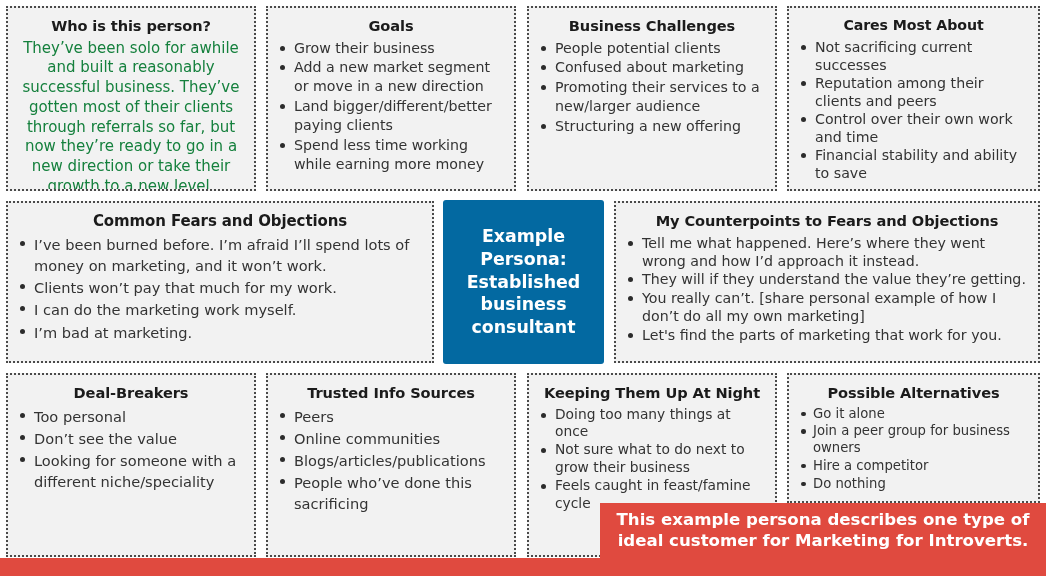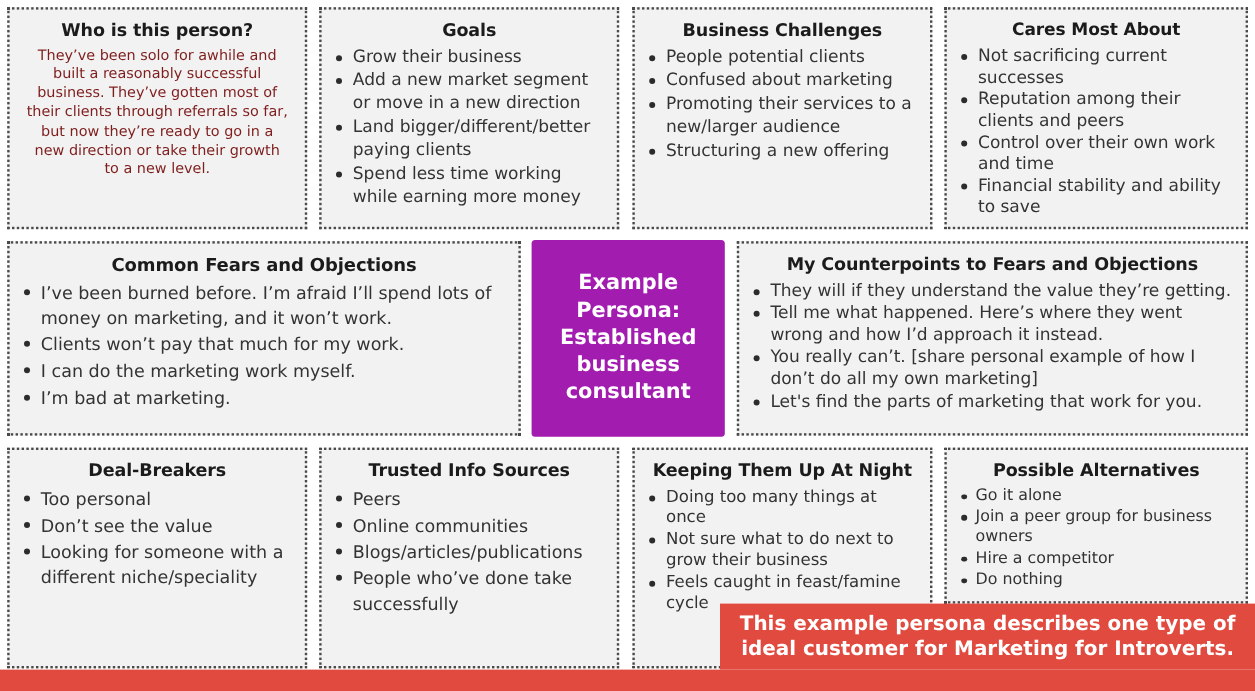--- a/index.html
+++ b/index.html
@@ -34,22 +34,22 @@
   .card-title {
     font-size: 14.6px;
     font-weight: bold;
     color: #1b1b1b;
     text-align: center;
     line-height: 1.2;
     margin: 2px 0 4px 0;
     letter-spacing: -0.1px;
   }
   .card-para {
-    font-size: 12px;
-    color: #7f1d1d;
+    font-size: 15px;
+    color: #15803d;
     text-align: center;
     line-height: 1.32;
     margin: 0;
   }
   ul.bullets {
     list-style: none;
     margin: 0;
     padding: 0;
   }
   ul.bullets li {
@@ -90,21 +90,21 @@
   #card-goals    { left: 266px; top: 6px;   width: 250px; height: 185px; }
   #card-chall    { left: 527px; top: 6px;   width: 250px; height: 185px; }
   #card-cares    { left: 787px; top: 6px;   width: 253px; height: 185px; }
 
   #card-who .card-para { padding: 0 4px; }
   #card-cares .card-title { font-size: 14.2px; }
 
   
   #card-fears    { left: 6px;   top: 201px; width: 428px; height: 162px; }
   #persona-core  { position: absolute; left: 443px; top: 200px; width: 161px; height: 164px;
-                   background: #a21caf; border-radius: 3px;
+                   background: #0369a1; border-radius: 3px;
                    display: flex; align-items: center; justify-content: center; }
   #persona-core .core-text {
     color: #ffffff;
     font-weight: bold;
     font-size: 17.4px;
     line-height: 1.32;
     text-align: center;
     padding: 0 8px;
   }
   #card-counter  { left: 614px; top: 201px; width: 426px; height: 162px; }
@@ -203,43 +203,43 @@
     </ul>
   </div>
 
   <div id="persona-core">
     <div class="core-text">Example Persona: Established business consultant</div>
   </div>
 
   <div class="card" id="card-counter">
     <div class="card-title">My Counterpoints to Fears and Objections</div>
     <ul class="bullets tight">
+      <li>Tell me what happened. Here’s where they went wrong and how I’d approach it instead.</li>
       <li>They will if they understand the value they’re getting.</li>
-      <li>Tell me what happened. Here’s where they went wrong and how I’d approach it instead.</li>
       <li>You really can’t. [share personal example of how I don’t do all my own marketing]</li>
       <li>Let's find the parts of marketing that work for you.</li>
     </ul>
   </div>
 
   <div class="card" id="card-deal">
     <div class="card-title">Deal-Breakers</div>
     <ul class="bullets">
       <li>Too personal</li>
       <li>Don’t see the value</li>
       <li>Looking for someone with a different niche/speciality</li>
     </ul>
   </div>
 
   <div class="card" id="card-sources">
     <div class="card-title">Trusted Info Sources</div>
     <ul class="bullets">
       <li>Peers</li>
       <li>Online communities</li>
       <li>Blogs/articles/publications</li>
-      <li>People who’ve done take successfully</li>
+      <li>People who’ve done this sacrificing</li>
     </ul>
   </div>
 
   <div class="card" id="card-night">
     <div class="card-title">Keeping Them Up At Night</div>
     <ul class="bullets tight">
       <li>Doing too many things at once</li>
       <li>Not sure what to do next to grow their business</li>
       <li>Feels caught in feast/famine cycle</li>
     </ul>

